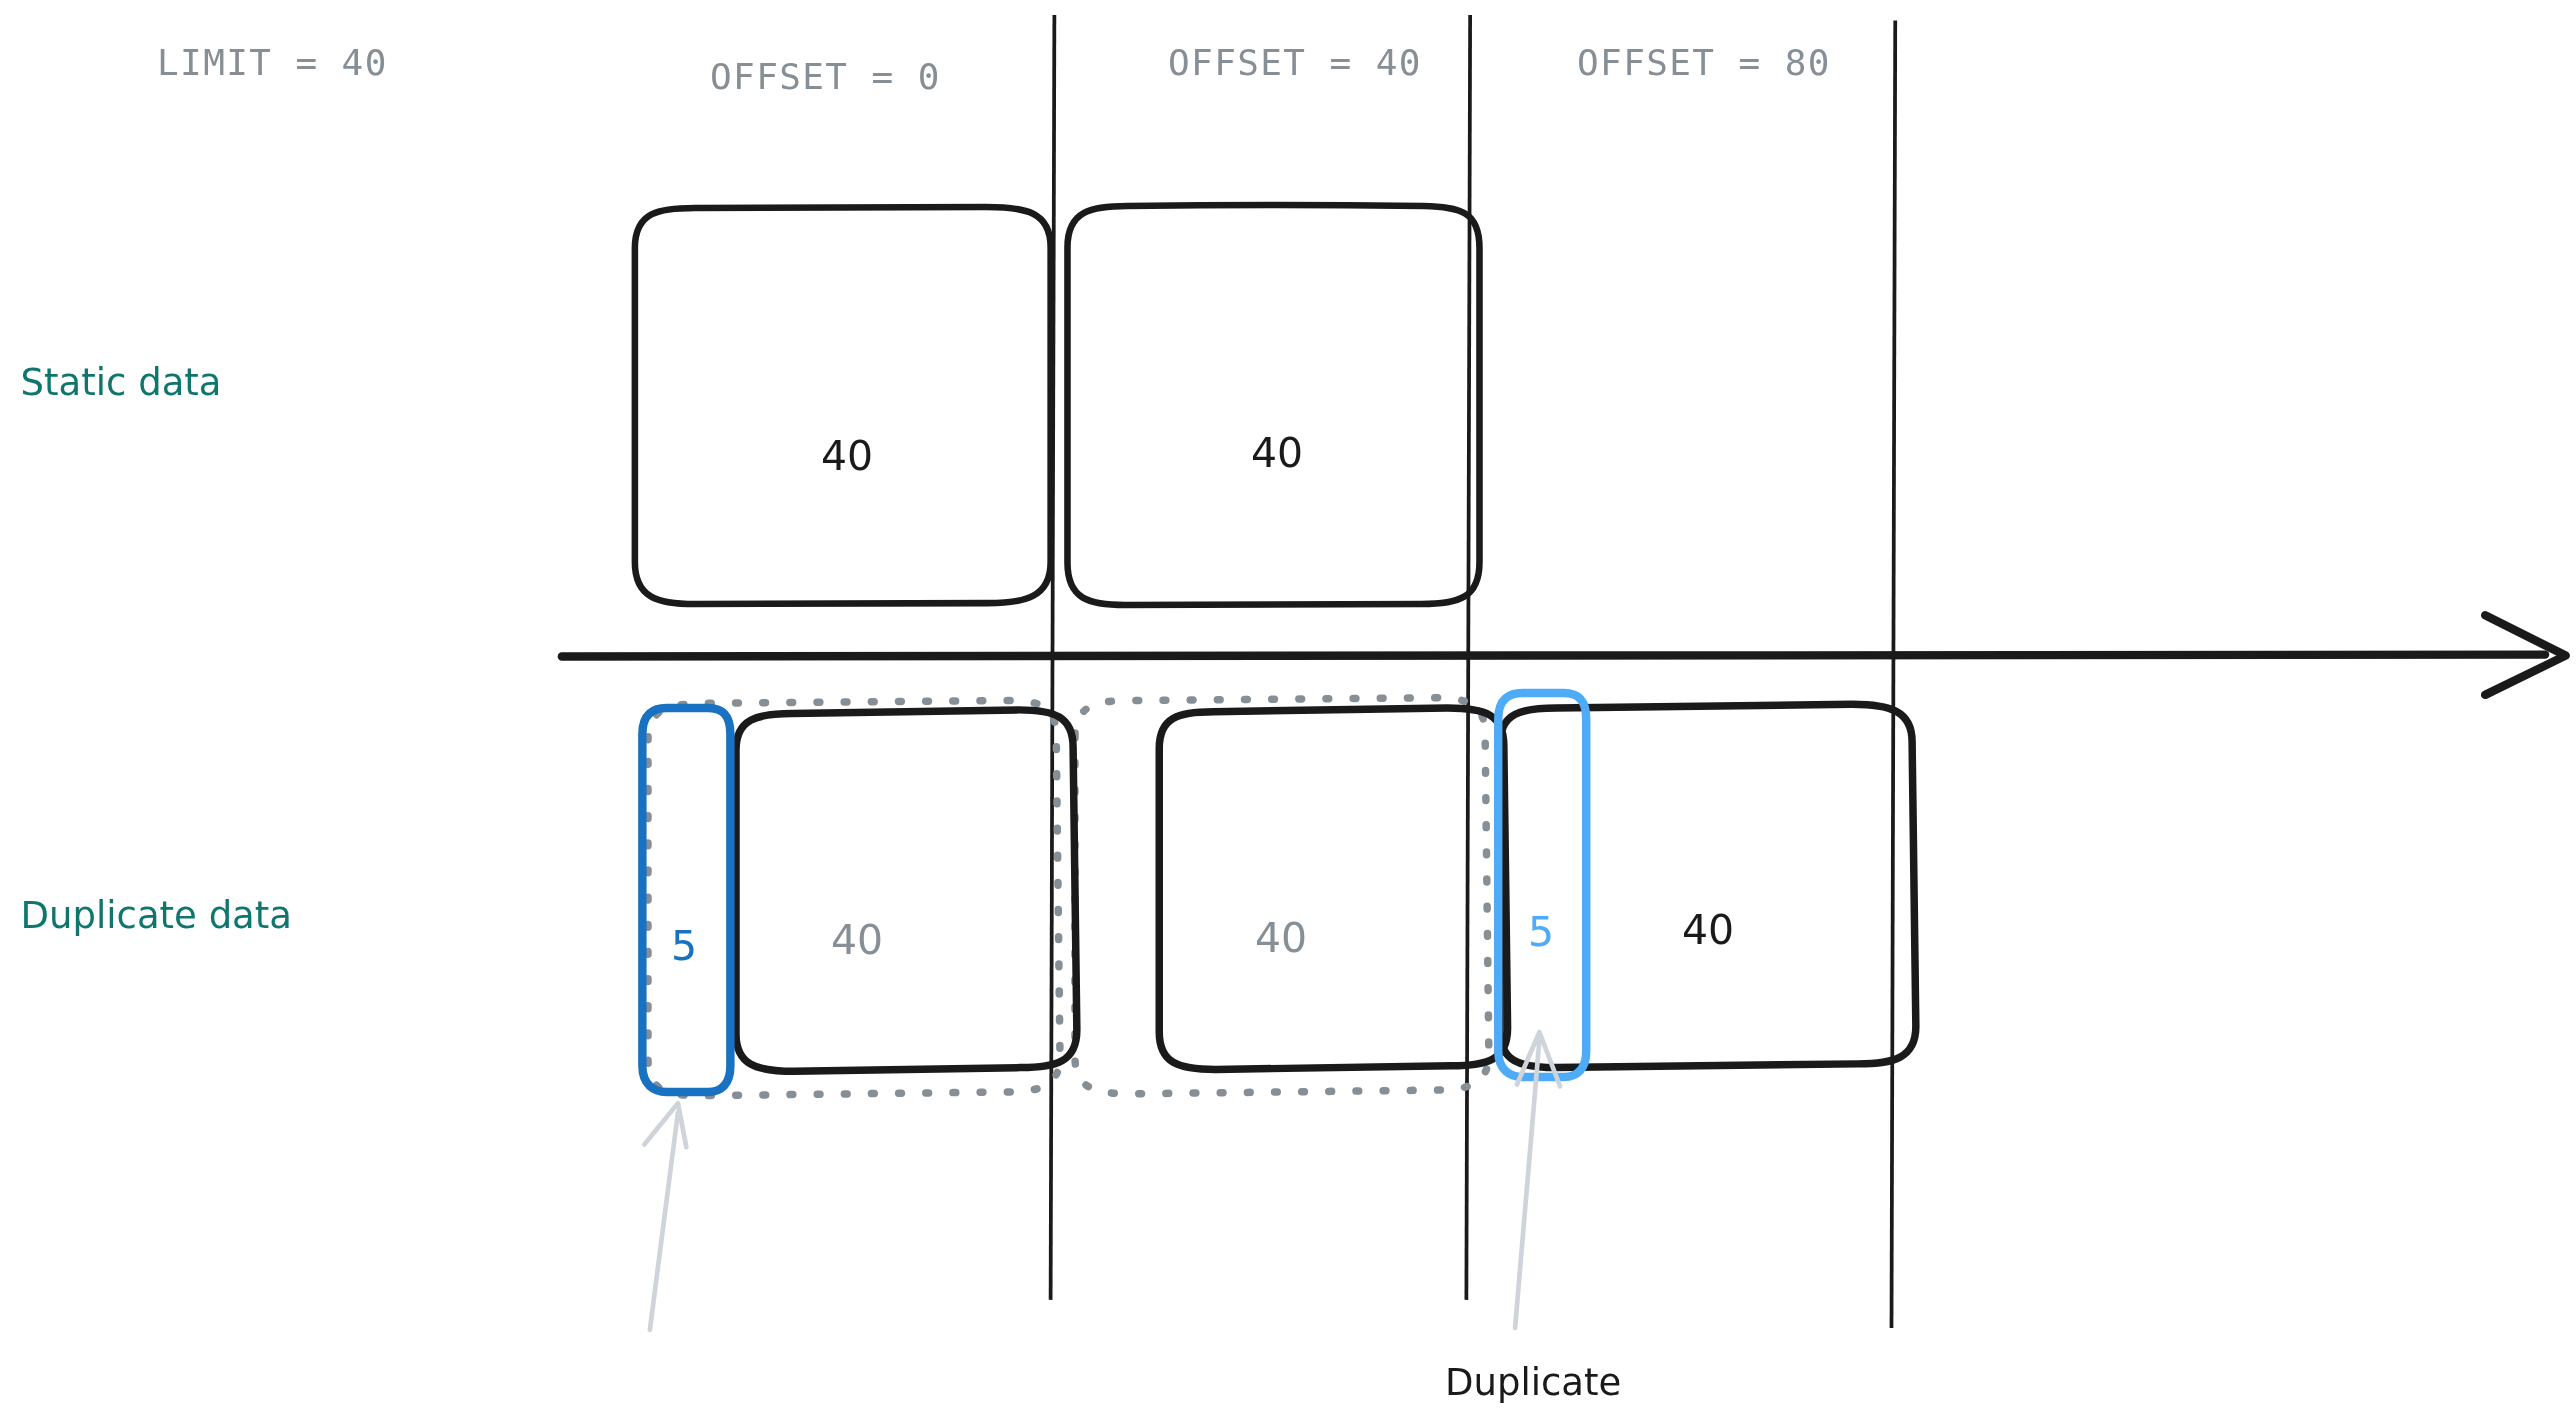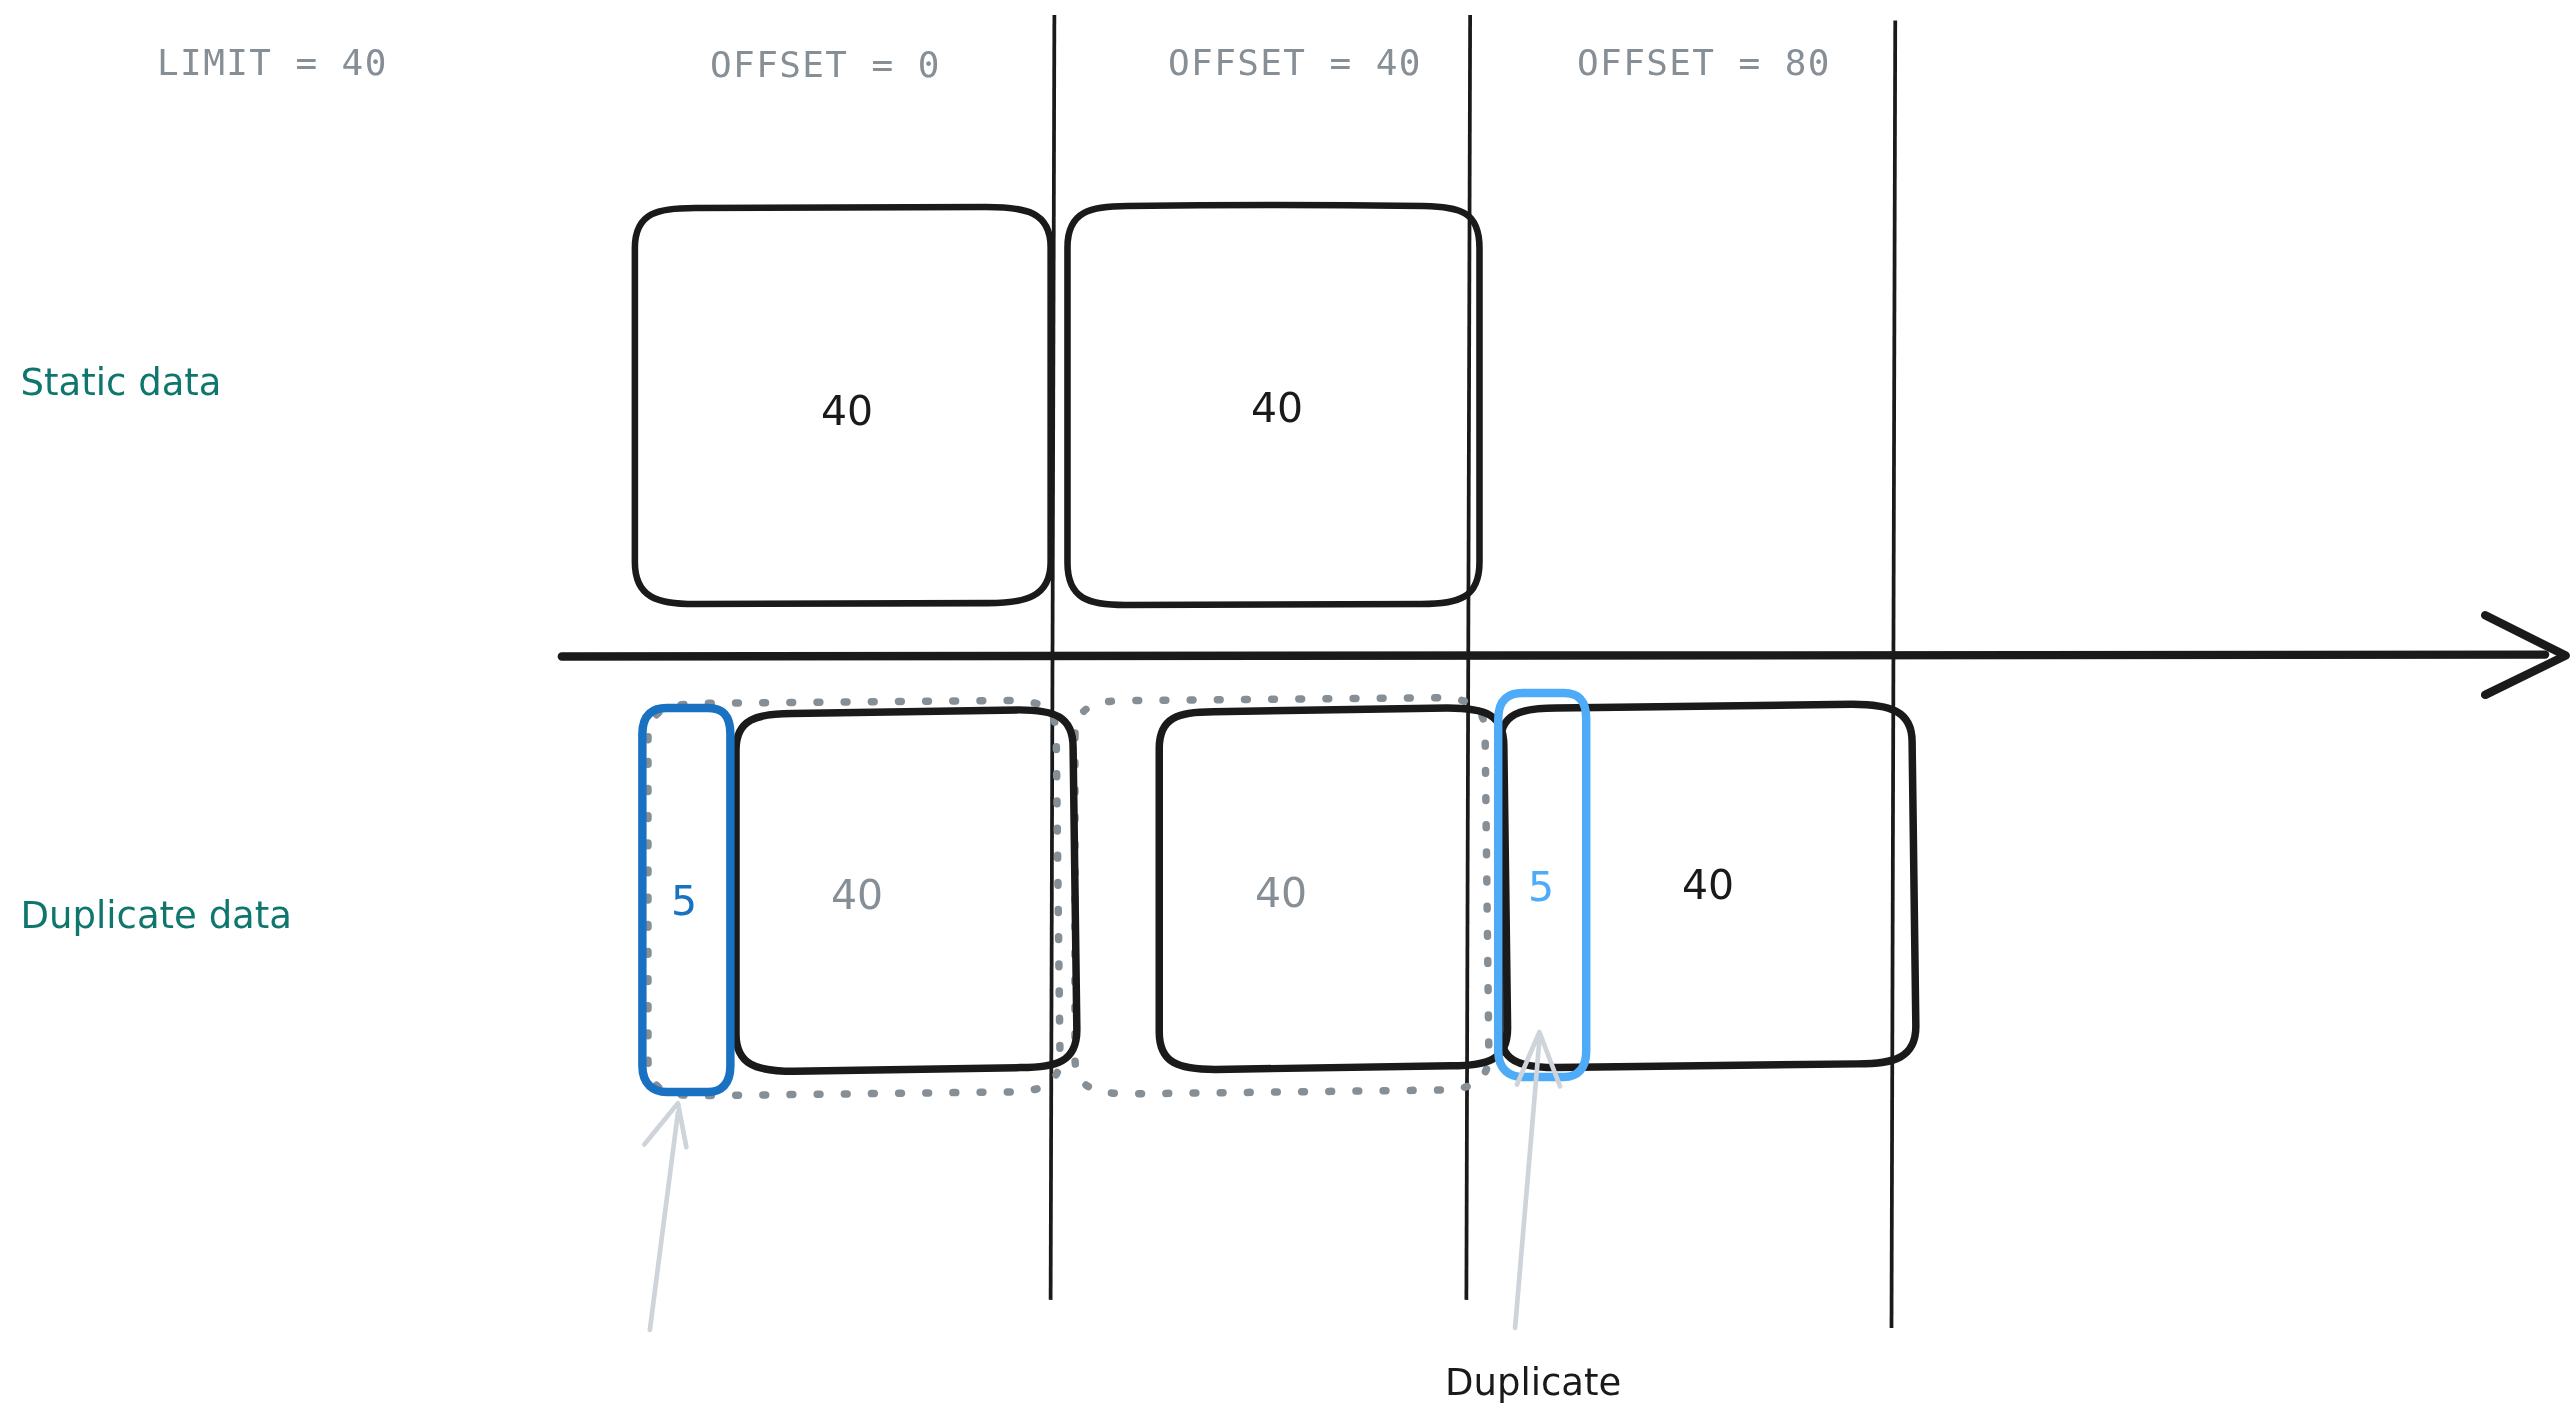--- a/index.html
+++ b/index.html
@@ -42,20 +42,21 @@
     color: #0f766e;
     font-size: 37px;
   }
   .ann-label {
     color: #1a1a1a;
     font-size: 37px;
   }
   .box-val {
     font-size: 41px;
     font-family: "DejaVu Sans", sans-serif;
+    margin-top: 45px;
   }
   .val-black { color: #1a1a1a; }
   .val-gray  { color: #868e96; }
   .val-blue-dark { color: #1971c2; }
   .val-blue-light { color: #4dabf7; }
 </style>
 </head>
 <body>
 
 <div id="canvas">
@@ -151,21 +152,21 @@
              C 1612 1150 1600 1142 1600 1122 Z" fill="none" stroke="#4dabf7" stroke-width="9" stroke-linecap="round"></path>
 
     <path d="M 694 1420 L 724 1188" fill="none" stroke="#ced4da" stroke-width="5" stroke-linecap="round"></path>
     <path d="M 688 1222 L 724 1178 L 733 1225" fill="none" stroke="#ced4da" stroke-width="5" stroke-linecap="round" stroke-linejoin="round"></path>
 
     <path d="M 1618 1418 L 1644 1110" fill="none" stroke="#ced4da" stroke-width="5" stroke-linecap="round"></path>
     <path d="M 1620 1158 L 1644 1102 L 1666 1160" fill="none" stroke="#ced4da" stroke-width="5" stroke-linecap="round" stroke-linejoin="round"></path>
   </svg>
 
   <div class="txt hdr-label" style="left:157px; top:42px;">LIMIT = 40</div>
-  <div class="txt hdr-label" style="left:710px; top:44px;">OFFSET = 0</div>
+  <div class="txt hdr-label" style="left:710px; top:56px;">OFFSET = 0</div>
   <div class="txt hdr-label" style="left:1144px; top:42px;margin-left:24px;">OFFSET = 40</div>
   <div class="txt hdr-label" style="left:1577px; top:42px;text-align:center;">OFFSET = 80</div>
 
   <div class="txt row-label" style="left:20.6px; top:361px;">Static data</div>
   <div class="txt row-label" style="left:20.6px; top:894px;">Duplicate data</div>
 
   <div class="txt box-val val-black" style="left:821px; top:387px;">40</div>
   <div class="txt box-val val-black" style="left:1251px; top:384px;">40</div>
 
   <div class="txt box-val val-blue-dark" style="left:671px; top:877px;">5</div>

